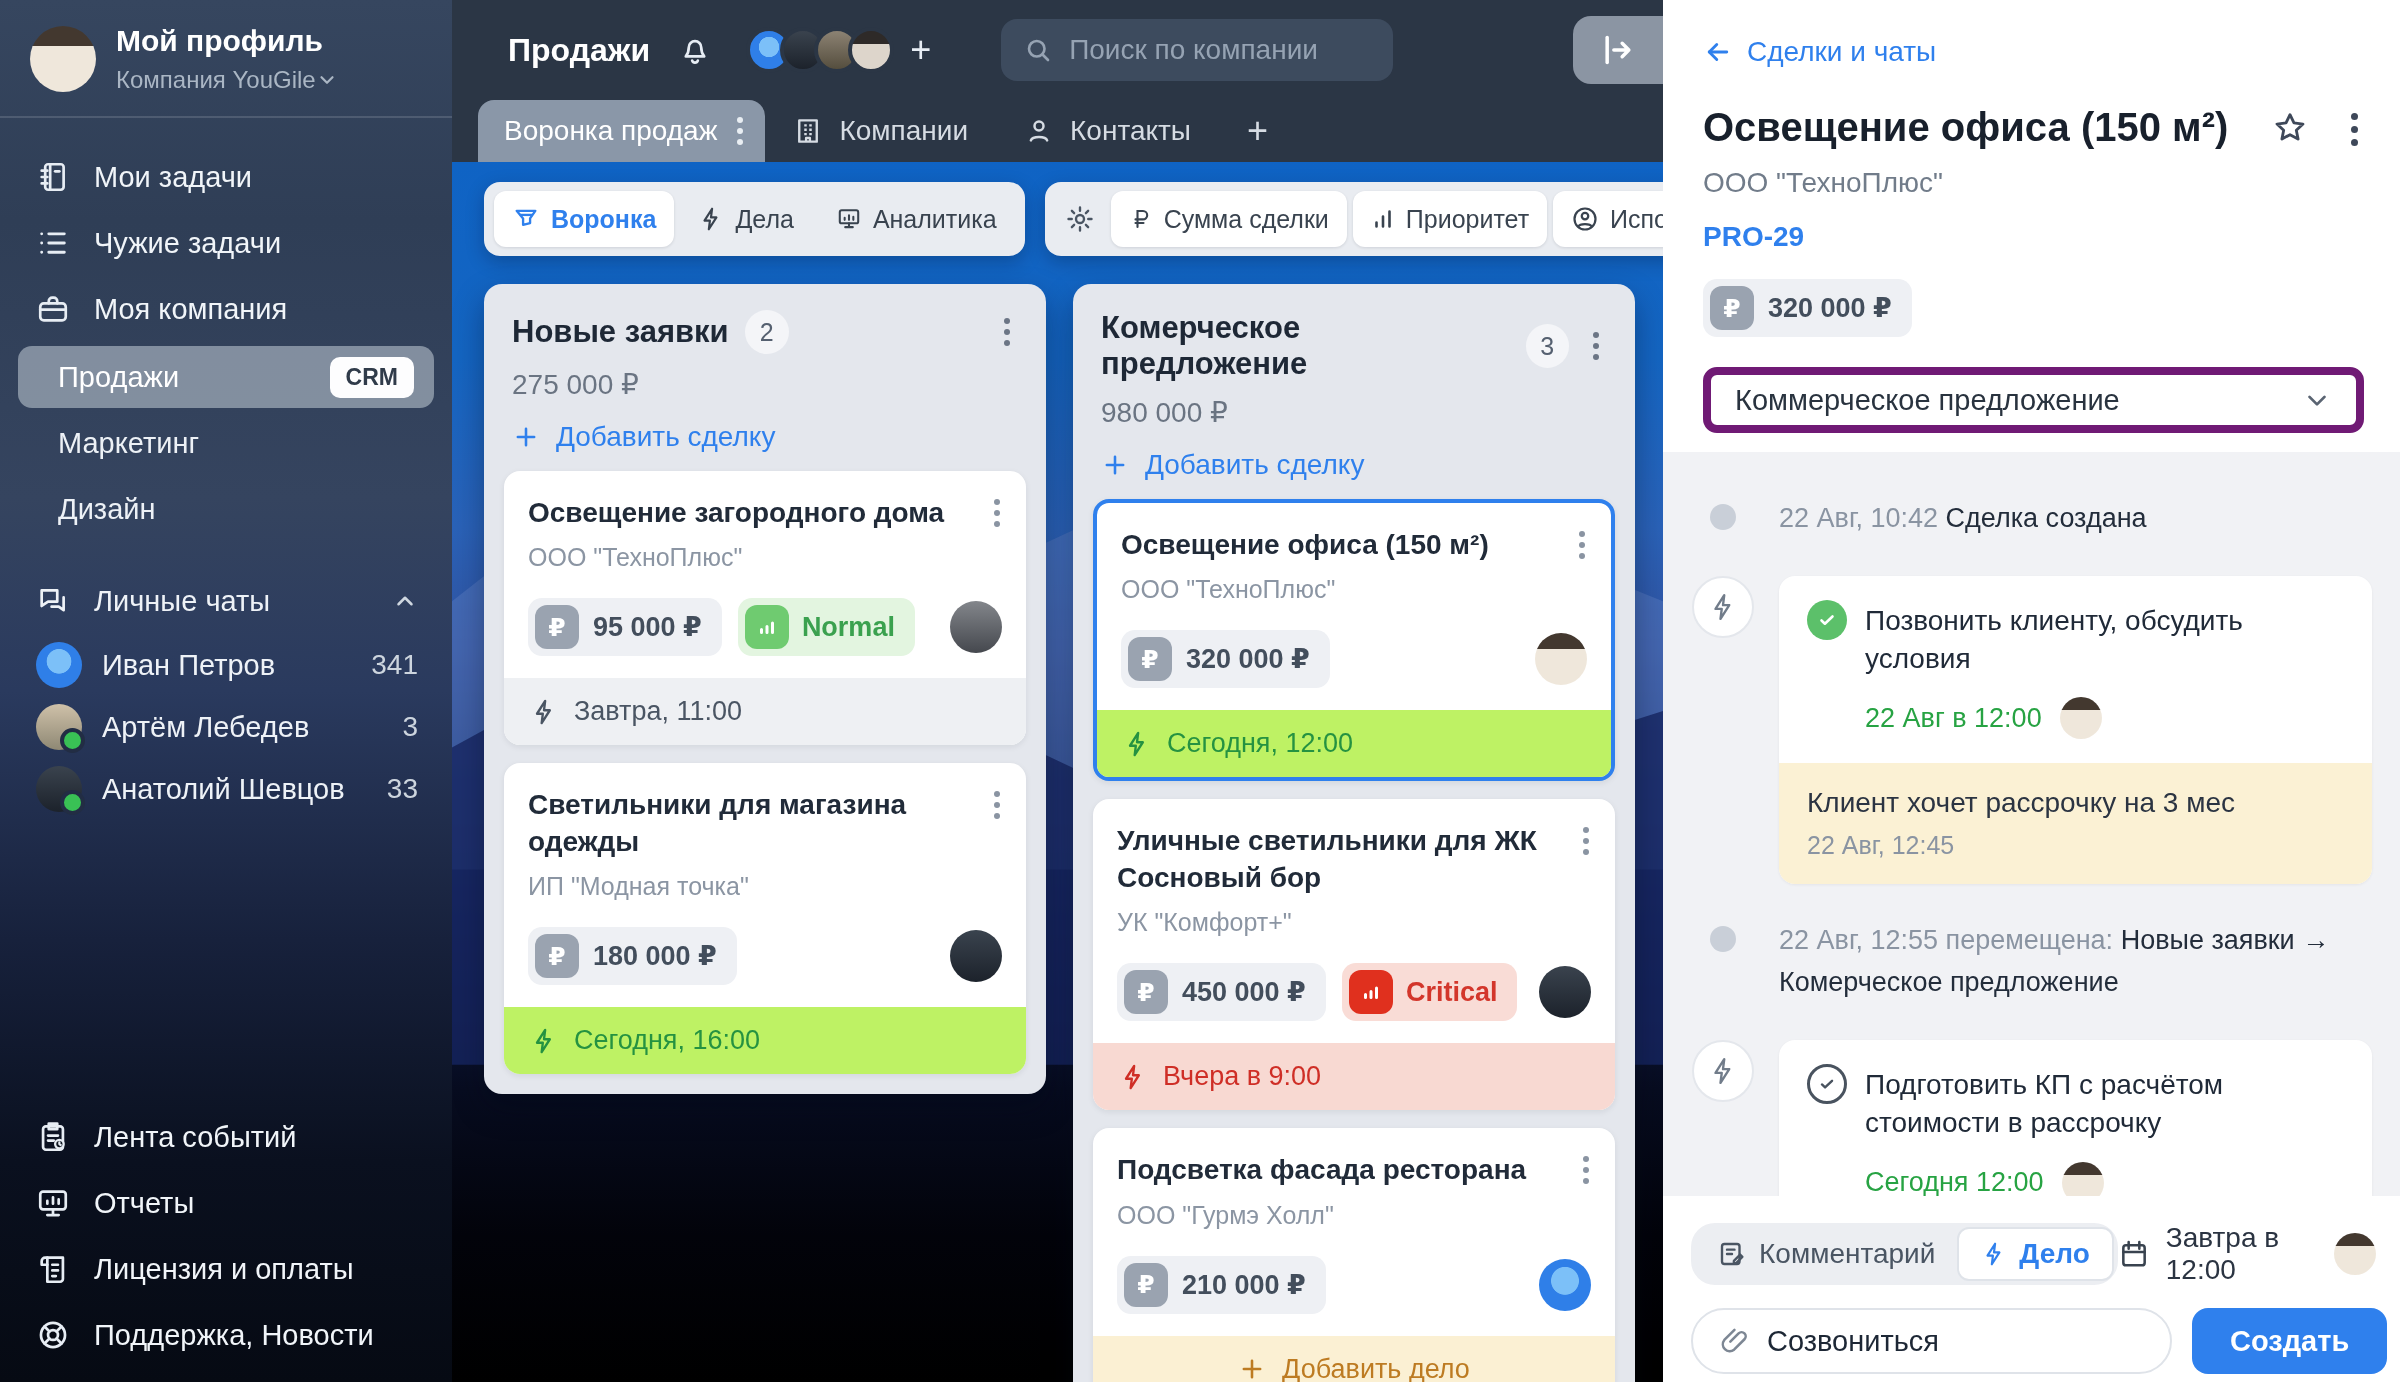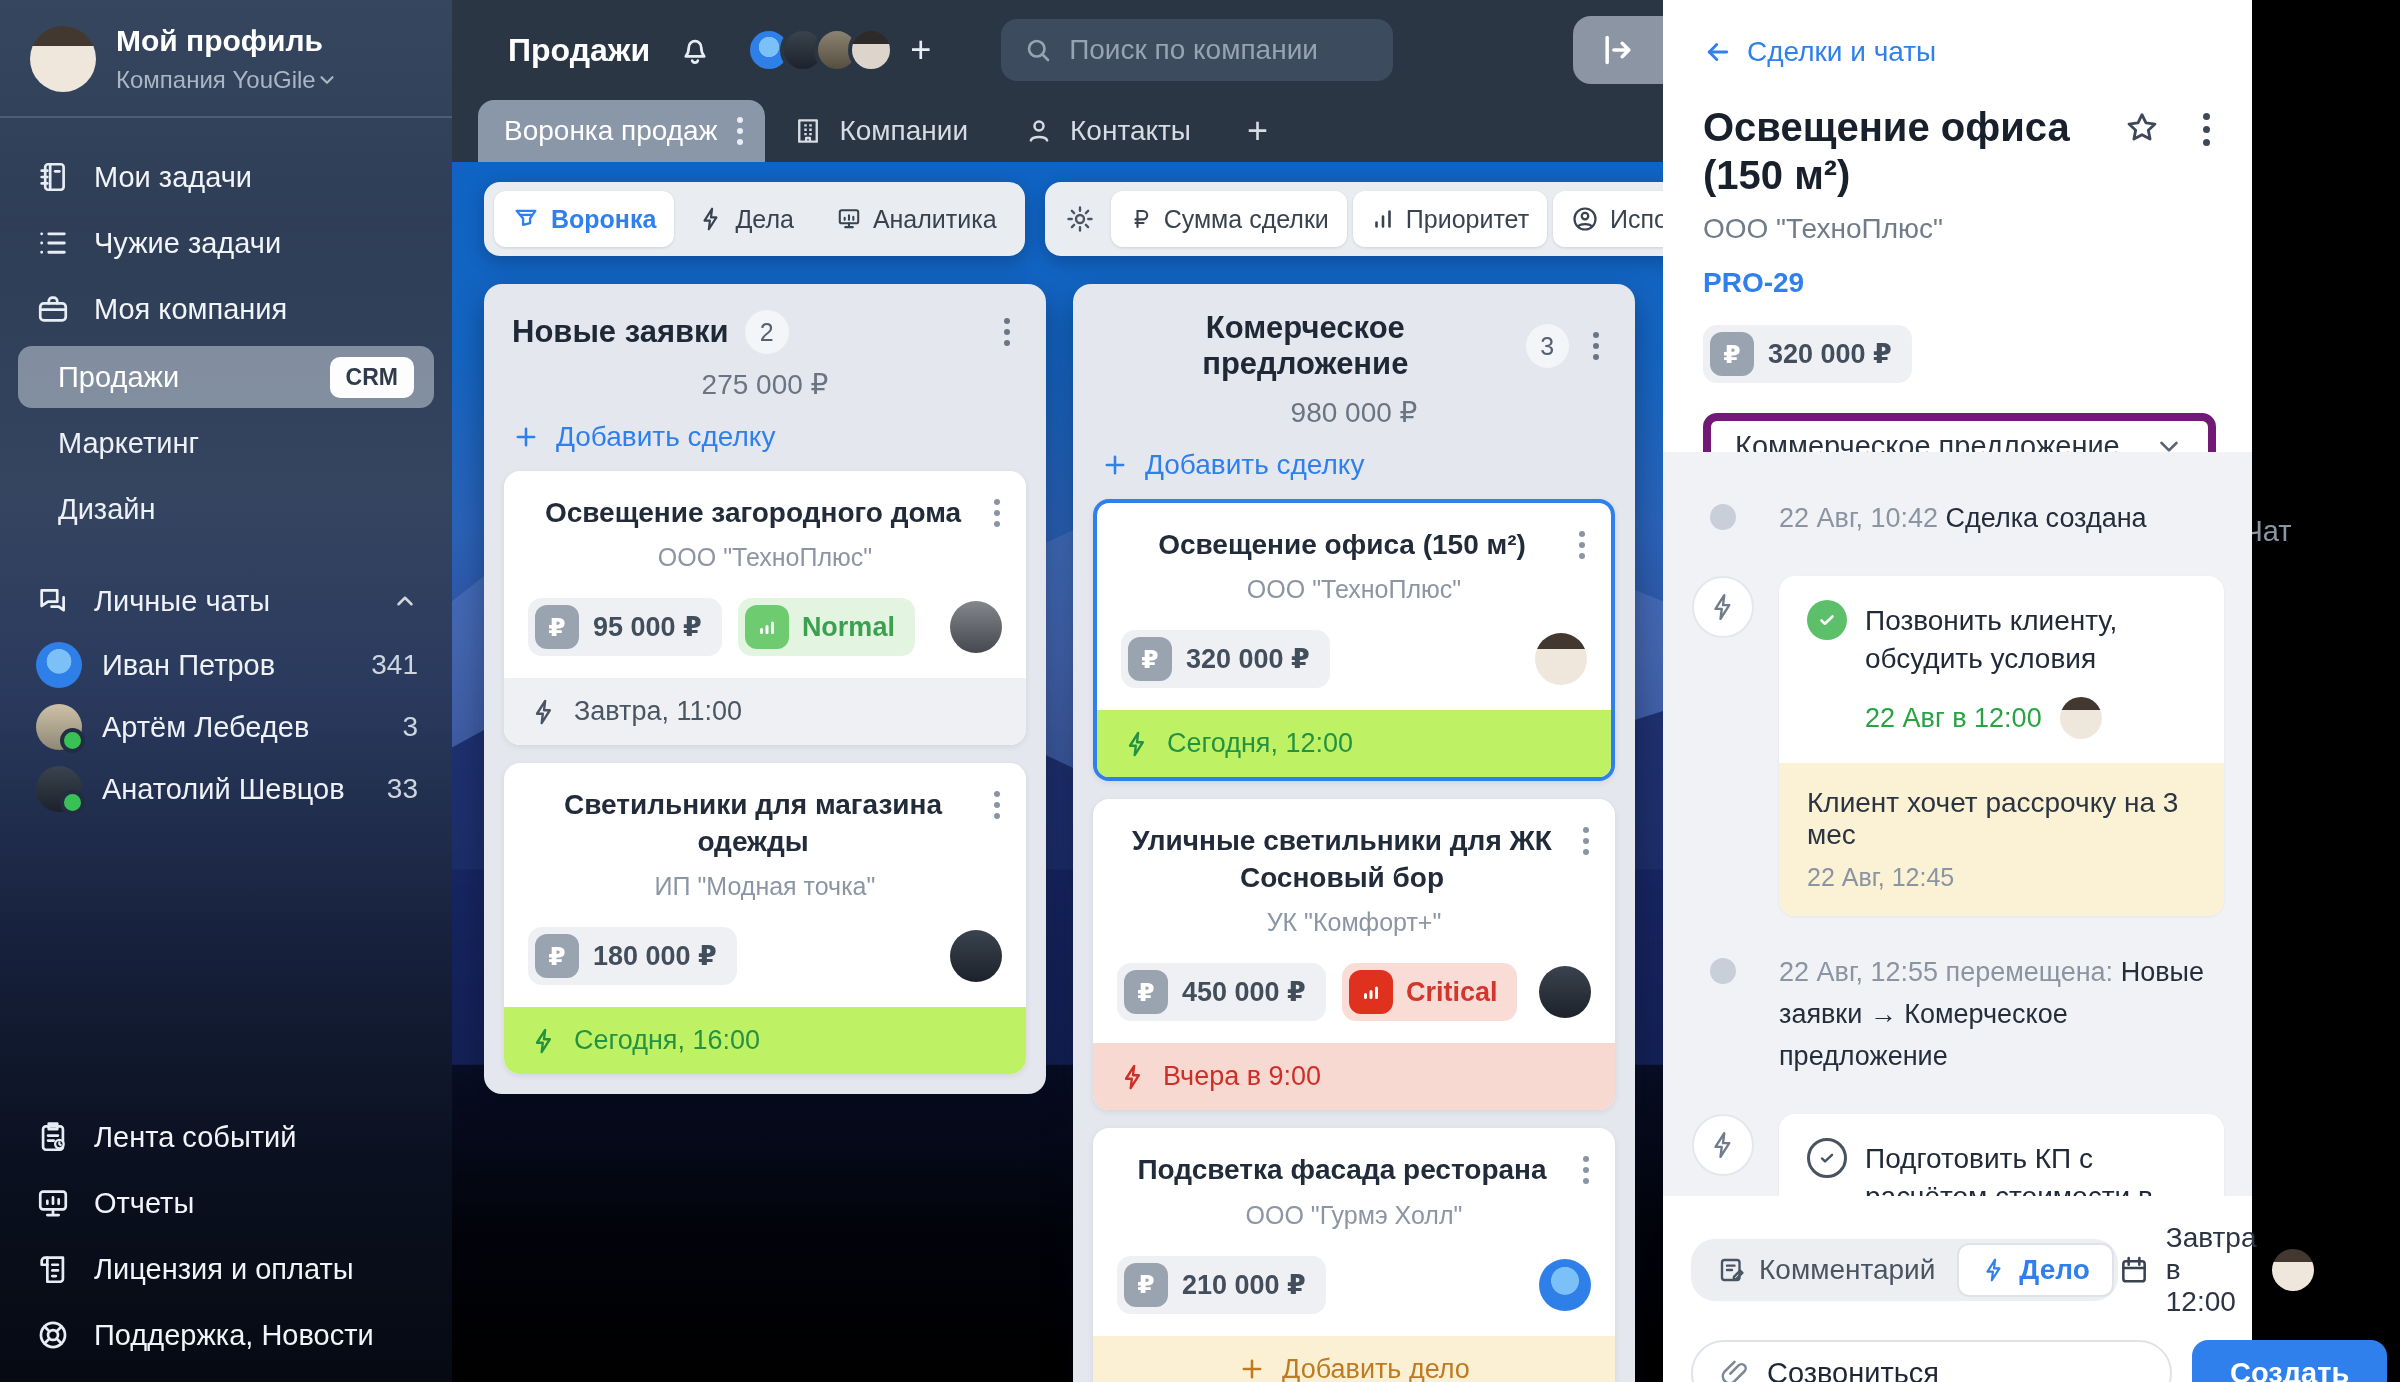--- a/index.html
+++ b/index.html
@@ -53,21 +53,21 @@
   .collapse-btn { position:absolute; right:0; top:16px; width:90px; height:68px; background:#8b95a3; border-radius:18px 0 0 18px; display:flex; align-items:center; justify-content:center; color:#fff; cursor:pointer; }
   .tabsrow { position:absolute; top:100px; left:0; right:0; height:62px; background:#2b3645; display:flex; align-items:flex-end; padding-left:26px; z-index:5; }
   .tab-active { height:62px; background:#8a97a8; border-radius:16px 16px 0 0; display:flex; align-items:center; gap:20px; padding:0 22px 0 26px; color:#fff; font-size:28px; cursor:pointer; }
   .tab { display:flex; align-items:center; gap:16px; color:#d6dce3; font-size:28px; padding:0 28px; height:62px; cursor:pointer; }
   .kebab { display:inline-flex; flex-direction:column; gap:5px; cursor:pointer; }
   .kebab i { width:6px; height:6px; border-radius:50%; background:currentColor; }
   .tab-active .kebab { color:#e9eef3; }
 
   
   .content { position:absolute; top:162px; left:0; right:0; bottom:0; overflow:hidden;
-    background:linear-gradient(180deg,#0f63c4 0%,#1465c2 16%,#2a62b8 30%,#31529f 40%,#1f3878 52%,#101d47 64%,#070c20 76%,#02030a 88%,#000 100%);text-align:center; }
+    background:linear-gradient(180deg,#0f63c4 0%,#1465c2 16%,#2a62b8 30%,#31529f 40%,#1f3878 52%,#101d47 64%,#070c20 76%,#02030a 88%,#000 100%); }
   .ridge1 { position:absolute; left:0; right:0; top:0; height:100%; background:#5b7cc0; opacity:.45;
     clip-path:polygon(0 36%,9% 29%,19% 34%,31% 27%,43% 34%,56% 28%,70% 35%,85% 30%,100% 36%,100% 58%,0 58%); }
   .ridge2 { position:absolute; left:0; right:0; top:0; height:100%; background:#172662; opacity:.8;
     clip-path:polygon(0 48%,11% 42%,23% 49%,37% 43%,52% 50%,67% 44%,81% 51%,100% 45%,100% 74%,0 74%); }
 
   .toolbar { position:relative; z-index:2; display:flex; gap:20px; margin:20px 0 0 32px; }
   .tool-group { background:#e9ecf1; border-radius:16px; padding:9px 10px; display:flex; align-items:center; gap:6px; box-shadow:0 6px 18px rgba(3,10,30,.25); }
   .tpill { display:flex; align-items:center; gap:11px; padding:0 18px; height:56px; font-size:25px; color:#39434f; border-radius:12px; white-space:nowrap; cursor:pointer; }
   .tpill.white { background:#fff; box-shadow:0 1px 3px rgba(16,24,40,.12); }
   .tpill.active { color:#2f80ed; font-weight:600; }
@@ -95,21 +95,21 @@
   .prio .pi { width:44px; height:44px; border-radius:12px; display:flex; align-items:center; justify-content:center; color:#fff; }
   .prio.normal { background:#e3f5e0; color:#3ba14f; } .prio.normal .pi { background:#6fcb70; }
   .prio.critical { background:#f9dcd6; color:#d3362b; } .prio.critical .pi { background:#e0301e; }
   .card-av { margin-left:auto; width:52px; height:52px; }
   .card-foot { display:flex; align-items:center; gap:16px; background:#eef0f3; padding:18px 26px; font-size:27px; font-weight:500; color:#4a5563; cursor:pointer; }
   .card-foot.success { background:#bef264; color:#259241; }
   .card-foot.danger  { background:#f8d9d2; color:#cf2e26; }
   .card-foot.warning { background:#fbf0d3; color:#bd7b22; justify-content:center; }
 
   
-  .panel { position:absolute; left:1663px; top:0; width:589px; height:100%; background:#fff; }
+  .panel { position:absolute; left:1663px; top:0; width:737px; height:100%; background:#fff; }
   .p-head { padding:36px 36px 0 40px; }
   .back { display:inline-flex; align-items:center; gap:14px; color:#2f80ed; font-size:28px; cursor:pointer; }
   .p-trow { display:flex; align-items:flex-start; gap:30px; margin-top:32px; }
   .p-title { flex:1; font-size:40px; font-weight:700; color:#18202c; line-height:1.2; }
   .p-ico { color:#3e4859; padding:6px; cursor:pointer; }
   .p-company { font-size:28px; color:#717c8a; margin-top:14px; }
   .p-code { font-size:28px; font-weight:600; color:#2f80ed; margin-top:22px; }
   .p-money { margin-top:26px; }
   .p-select { margin-top:30px; height:66px; border:8px solid #701a75; border-radius:14px; display:flex; align-items:center; justify-content:space-between; padding:0 24px; font-size:29px; color:#29333f; cursor:pointer; }
   .p-select .chev { color:#5a6472; }

